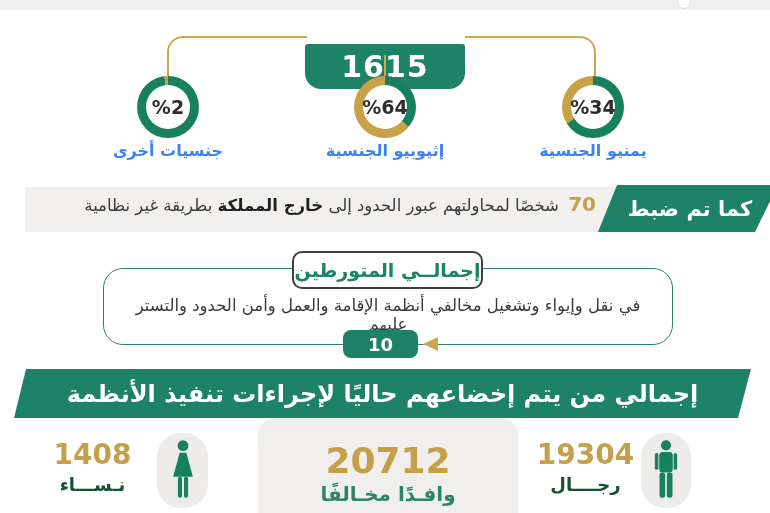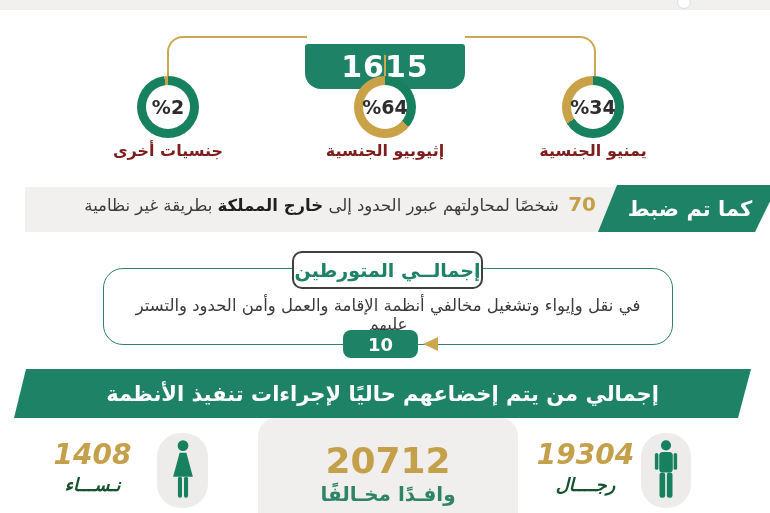--- a/index.html
+++ b/index.html
@@ -26,21 +26,21 @@
   .conn-right{left:465px;top:36px;width:129px;height:38px;
     border-top:2px solid #cba84f;border-right:2px solid #cba84f;border-top-right-radius:16px;}
   .conn-mid{left:384px;top:55px;width:2px;height:21px;background:#cba84f;}
 
   
   .donut{width:62px;height:62px;border-radius:50%;
     display:flex;align-items:center;justify-content:center;}
   .donut-hole{width:44px;height:44px;border-radius:50%;background:#fff;
     display:flex;align-items:center;justify-content:center;
     font-weight:bold;font-size:19px;color:#2d2d2d;}
-  .donut-label{width:190px;text-align:center;color:#7f1d1d;font-weight:bold;font-size:16px;}
+  .donut-label{width:190px;text-align:center;color:#3b82f6;font-weight:bold;font-size:16px;}
 
   
   .seize-bar{left:25px;top:187px;width:731px;height:45px;background:#f1f0ee;}
   .seize-text{direction:rtl;text-align:right;padding-right:160px;line-height:35px;
     font-size:16.5px;color:#3a3a3a;white-space:nowrap;}
   .seize-count{color:#c5a04a;font-weight:bold;font-size:20px;padding-left:4px;}
   .seize-bold{font-weight:bold;color:#1f1f1f;}
   .seize-badge{left:598px;top:185px;width:180px;height:47px;background:#1d8266;
     clip-path:polygon(19px 0, 100% 0, calc(100% - 23px) 100%, 0 100%);
     display:flex;align-items:center;justify-content:center;
@@ -58,28 +58,28 @@
     display:flex;align-items:center;justify-content:center;
     color:#fff;font-weight:bold;font-size:18px;}
   .ten-arrow{left:423px;top:337px;width:0;height:0;
     border-top:7px solid transparent;border-bottom:7px solid transparent;
     border-right:15px solid #cba84f;}
 
   
   .banner{left:14px;top:369px;width:737px;height:49px;background:#1d8266;
     clip-path:polygon(12px 0, 100% 0, calc(100% - 13px) 100%, 0 100%);
     display:flex;align-items:center;justify-content:center;
-    color:#fff;font-weight:bold;font-size:21px;direction:rtl;}
+    color:#fff;font-weight:bold;font-size:24px;direction:rtl;}
 
   
   .center-panel{left:258px;top:418px;width:260px;height:95px;background:#f0efed;
     border-radius:18px 18px 0 0;text-align:center;}
   .center-value{margin-top:22px;color:#c5a04a;font-weight:bold;font-size:36px;}
   .center-label{margin-top:1px;color:#2e8468;font-weight:bold;font-size:20px;direction:rtl;}
-  .stat-block{width:115px;text-align:center;font-style:italic;}
+  .stat-block{width:115px;text-align:center;}
   .stat-value{color:#c5a04a;font-weight:bold;font-size:28px;}
   .stat-label{margin-top:3px;color:#14532d;font-weight:bold;font-size:18px;direction:rtl;}
   .pill{background:#edecea;border-radius:24px;display:flex;align-items:center;justify-content:center;}
   .pill-women{left:157px;top:433px;width:51px;height:75px;}
   .pill-men{left:641px;top:433px;width:50px;height:75px;}
   .pill svg{display:block;}
 </style>
 </head>
 <body>
 

